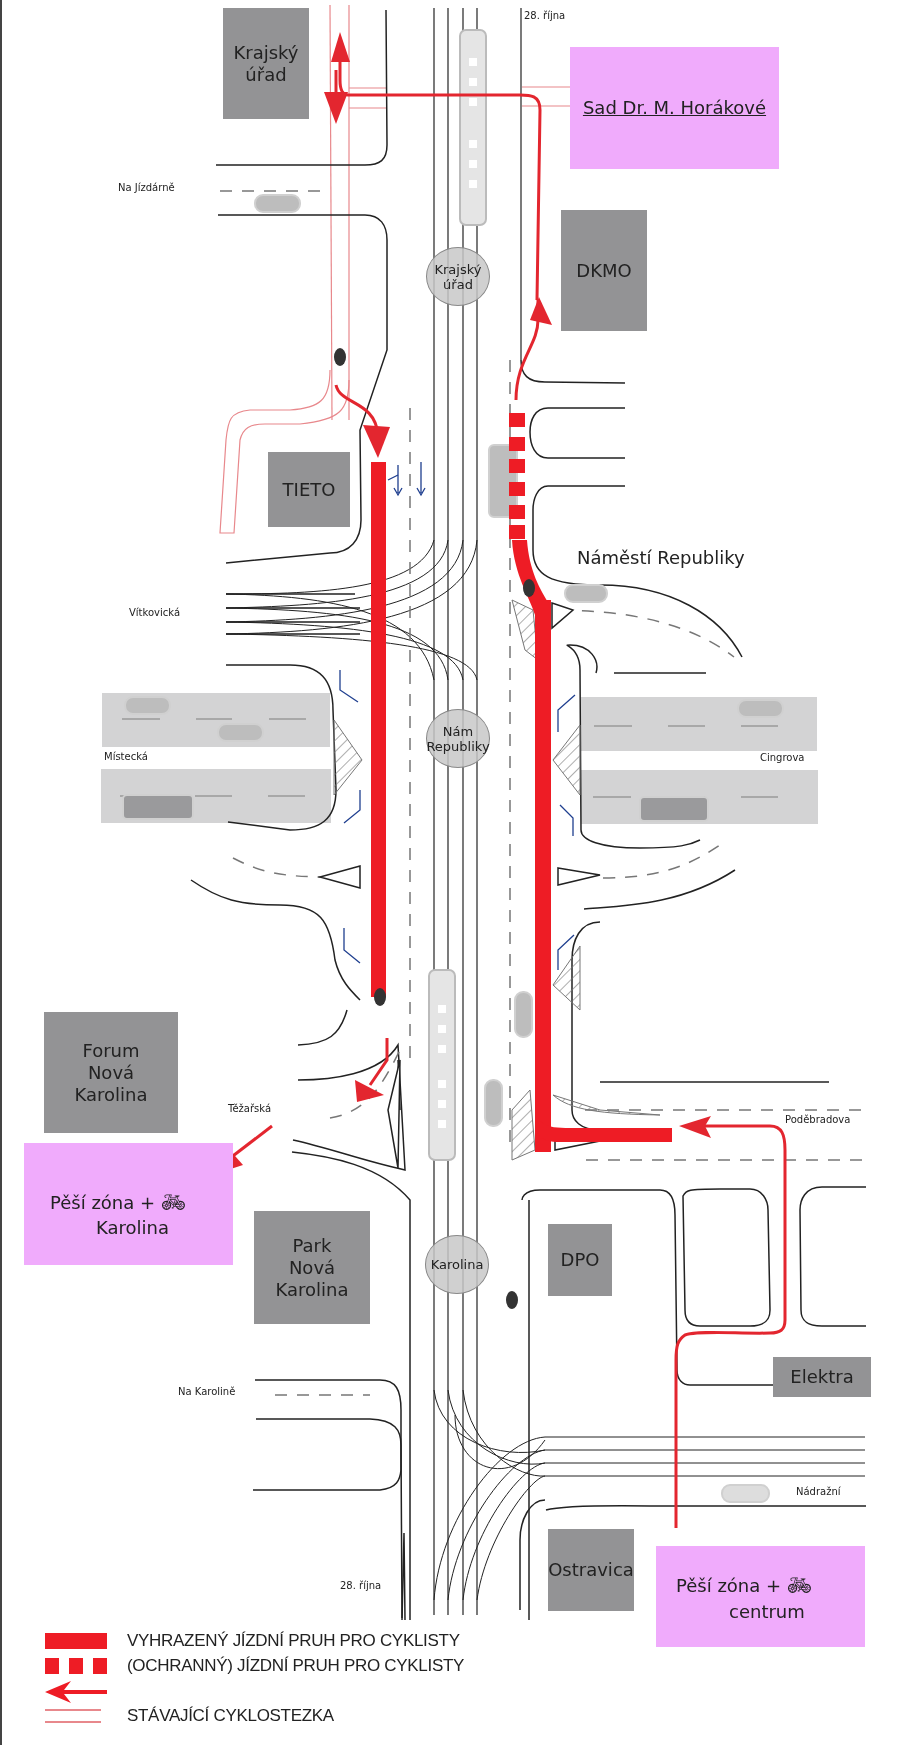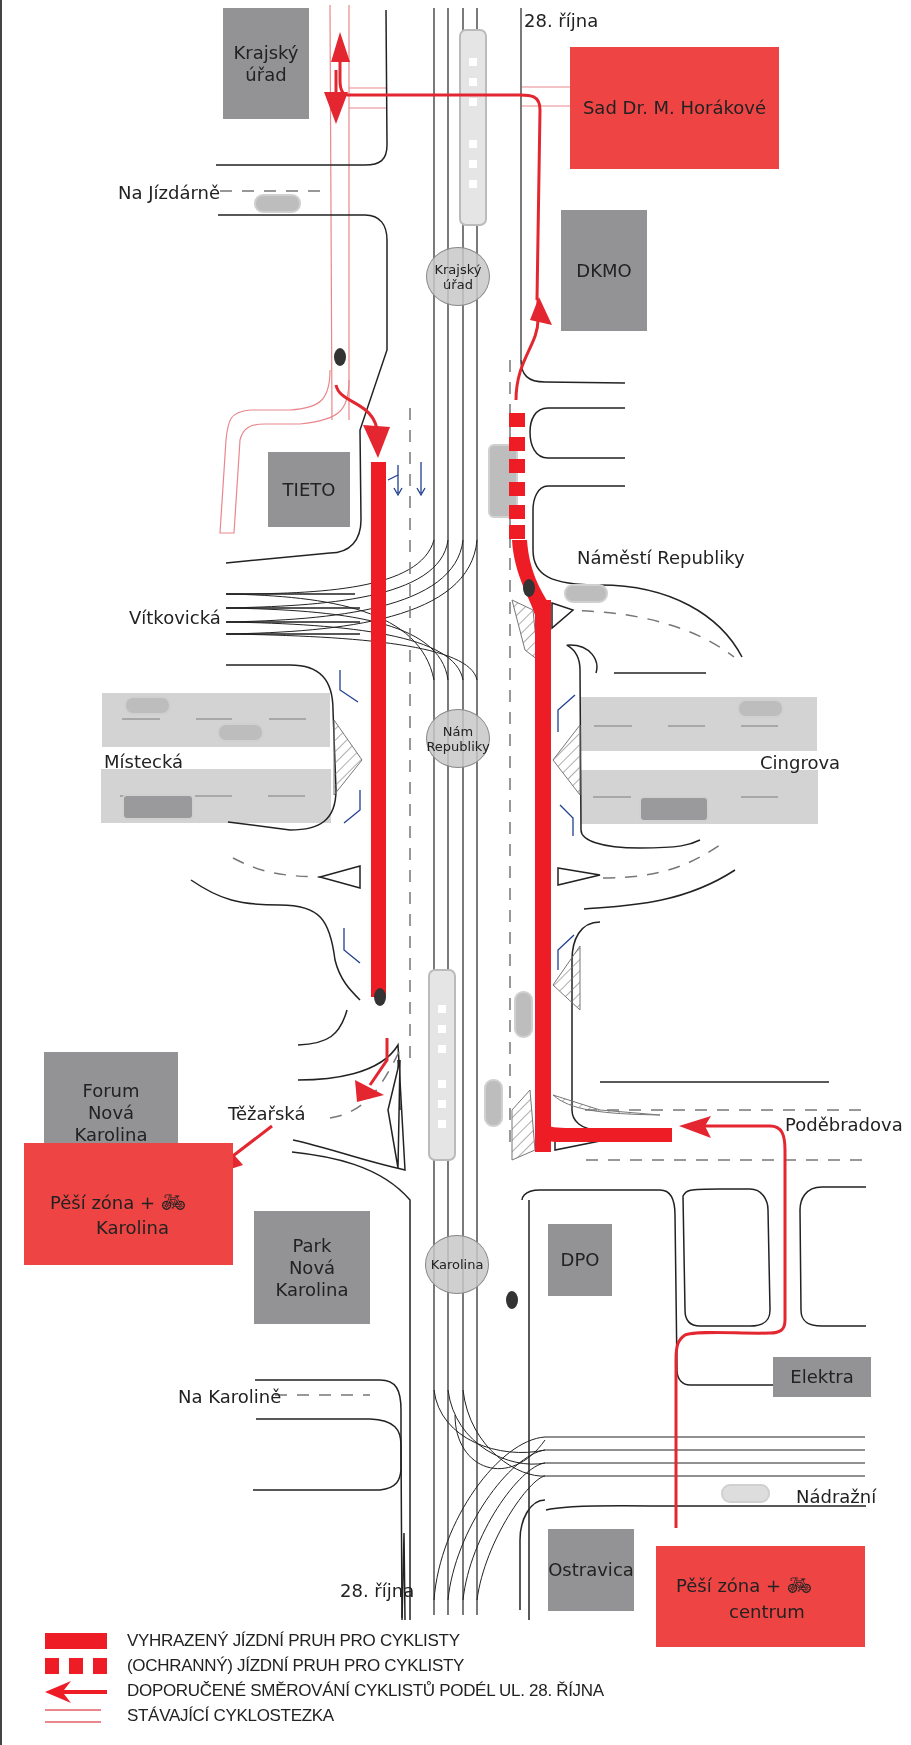--- a/index.html
+++ b/index.html
@@ -1,23 +1,23 @@
 <!DOCTYPE html>
 <html><head>
 <meta charset="utf-8">
 <style>
   html, body { margin: 0; padding: 0; background: #ffffff; }
   body { width: 911px; height: 1745px; position: relative; overflow: hidden; font-family: "DejaVu Sans", sans-serif; }
   .left-border { position: absolute; left: 0; top: 0; width: 2px; height: 1745px; background: #444; }
   svg#map { position: absolute; left: 0; top: 0; }
   .lbl { position: absolute; color: #222; font-family: "DejaVu Sans", sans-serif; white-space: nowrap; }
   .bld { position: absolute; background: #939395; color: #222; display: flex; align-items: center; justify-content: center; text-align: center; font-size: 18px; line-height: 22px; }
-  .zone { position: absolute; background: #ef4444; color: #222; font-size: 18px; line-height: 26px; }
+  .zone { position: absolute; background: #f0abfc; color: #222; font-size: 18px; line-height: 26px; text-decoration: underline; }
   .stop { position: absolute; border-radius: 50%; background: rgba(200,200,200,0.85); border: 1px solid #888; color: #222; font-size: 13px; line-height: 15px; display: flex; align-items: center; justify-content: center; text-align: center; }
-  .street { font-size: 18px; }
+  .street { font-size: 10px; }
   .legend { position: absolute; left: 45px; top: 1628px; }
   .legend-row { position: relative; height: 25px; display: flex; align-items: center; }
   .legend-sym { width: 62px; height: 20px; position: relative; margin-right: 20px; }
   .legend-text { font-size: 17px; color: #222; letter-spacing: -0.3px; font-family: "Liberation Sans", sans-serif; }
 </style>
 </head>
 <body>
 
 <div class="left-border"></div>
 
@@ -241,21 +241,21 @@
 
 <div class="bld" style="left:223px;top:8px;width:86px;height:111px;">
     <span>Krajský<br>úřad</span>
   </div>
 <div class="bld" style="left:561px;top:210px;width:86px;height:121px;">
     <span>DKMO</span>
   </div>
 <div class="bld" style="left:268px;top:452px;width:82px;height:75px;">
     <span>TIETO</span>
   </div>
-<div class="bld" style="left:44px;top:1012px;width:134px;height:121px;margin-top:40px;">
+<div class="bld" style="left:44px;top:1012px;width:134px;height:121px;">
     <span><span>Forum</span><br><span>Nová</span><br><span>Karolina</span></span>
   </div>
 <div class="bld" style="left:254px;top:1211px;width:116px;height:113px;">
     <span><span>Park</span><br><span>Nová</span><br><span>Karolina</span></span>
   </div>
 <div class="bld" style="left:548px;top:1199px;width:64px;height:72px;margin-top:25px;">
     <span>DPO</span>
   </div>
 <div class="bld" style="left:773px;top:1357px;width:98px;height:40px;">
     <span>Elektra</span>
@@ -312,21 +312,20 @@
       <div style="position:absolute;left:48px;top:2px;width:14px;height:16px;background:#ee1c25;"></div>
     </div>
     <span class="legend-text">(OCHRANNÝ) JÍZDNÍ PRUH PRO CYKLISTY</span>
   </div>
   <div class="legend-row">
     <div class="legend-sym">
       <svg width="62" height="22">
           <path d="M0,11 L26,0 L19,9 L62,9 L62,13 L19,13 L26,22 Z" fill="#ee1c25"></path>
         </svg>
     </div>
-    <span class="legend-text">DOPORUČENÉ SMĚROVÁNÍ CYKLISTŮ PODÉL UL. 28. ŘÍJNA</span>
   </div>
   <div class="legend-row">
     <div class="legend-sym">
       <div style="position:absolute;left:0;top:3px;width:56px;height:2px;background:#e8888c;"></div>
       <div style="position:absolute;left:0;top:15px;width:56px;height:2px;background:#e8888c;"></div>
     </div>
     <span class="legend-text">STÁVAJÍCÍ CYKLOSTEZKA</span>
   </div>
 </div>
 

